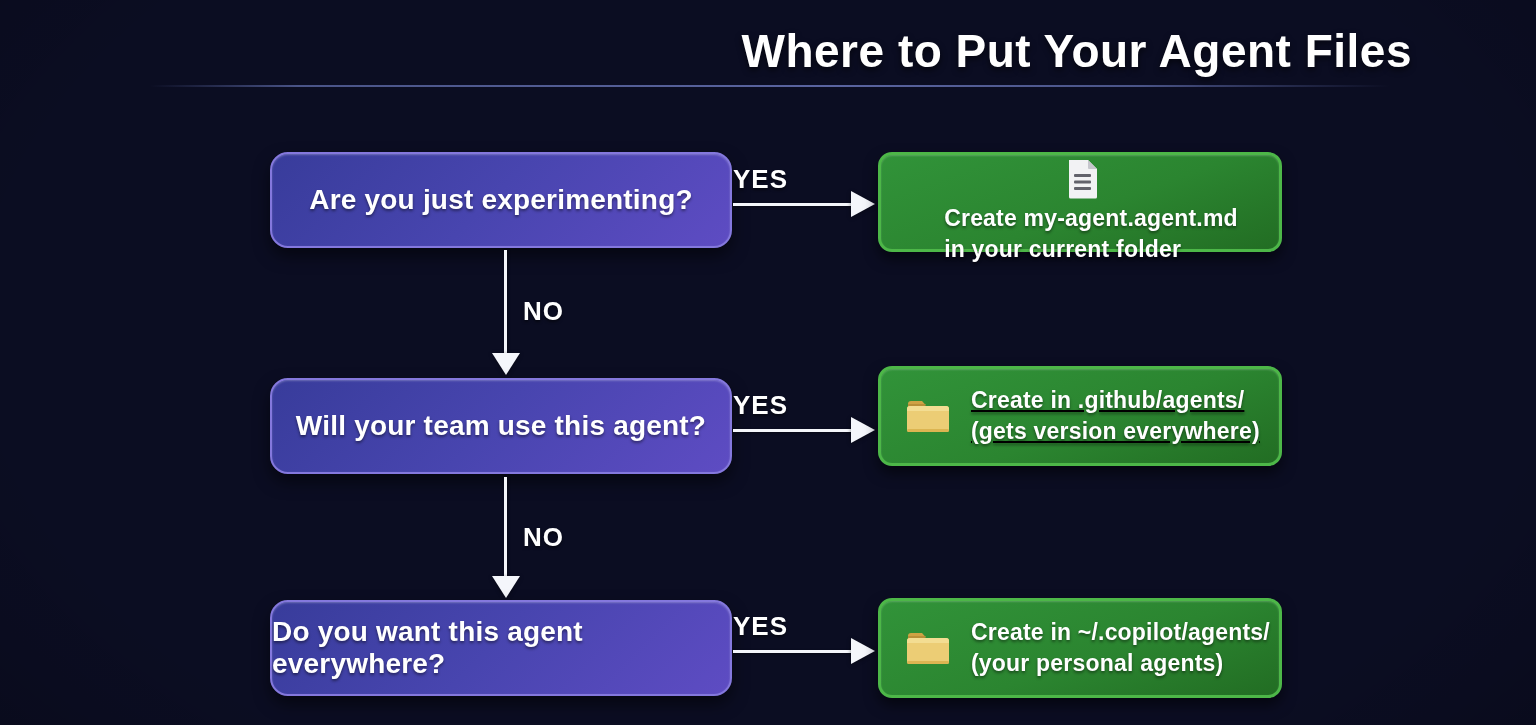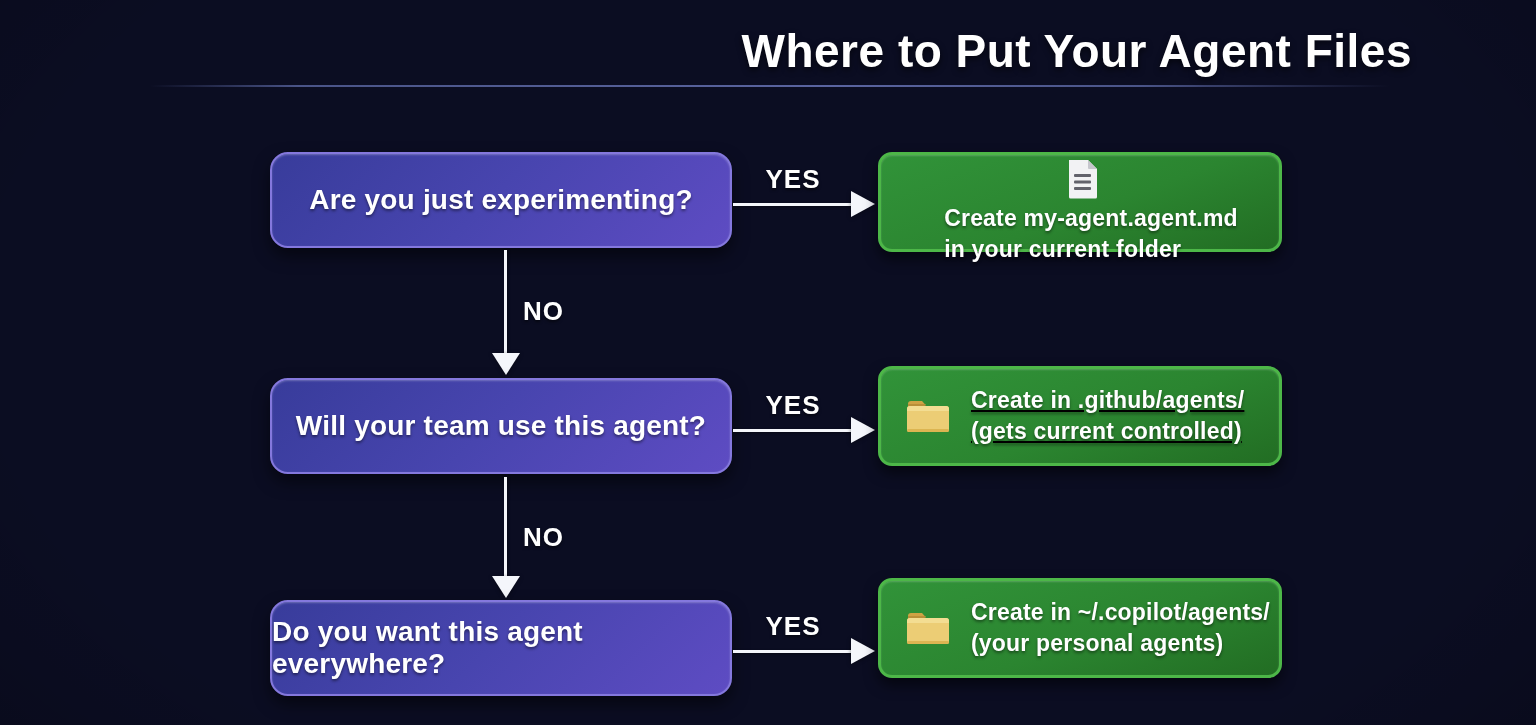--- a/index.html
+++ b/index.html
@@ -71,21 +71,21 @@
   .head-down{
     position:absolute;width:0;height:0;z-index:2;
     border-left:14px solid transparent;border-right:14px solid transparent;
     border-top:22px solid #f4f6fb;
     filter:drop-shadow(0 1px 2px rgba(0,0,0,0.4));
   }
   .edge-label{
     position:absolute;color:#ffffff;font-size:26px;font-weight:bold;
     letter-spacing:1px;text-shadow:0 2px 3px rgba(0,0,0,0.5);z-index:2;
   }
-  .yes-label{width:120px;text-align:center;}
+  .yes-label{width:120px;text-align:left;}
 </style>
 </head>
 <body>
 
 <div id="canvas">
 
   <div class="title">Where to Put Your Agent Files</div>
   <div class="divider"></div>
 
   <div class="qbox" style="top:152px;">
@@ -125,35 +125,35 @@
       <svg width="50" height="44" viewBox="0 0 50 44">
         <path d="M5 10 a3 3 0 0 1 3 -3 h11 l4 4.5 h-18 z" fill="#cfa244"></path>
         <path d="M5 10 h18 l-4 5 h-14 z" fill="#b98f38"></path>
         <rect x="4" y="12" width="42" height="26" rx="3" fill="#eccd75"></rect>
         <path d="M4 15 a3 3 0 0 1 3 -3 h36 a3 3 0 0 1 3 3 v2 h-42 z" fill="#f3dd92"></path>
         <rect x="4" y="35" width="42" height="3" rx="1.5" fill="#dcb552"></rect>
       </svg>
     </span>
     <span class="atext">
       <span class="aline">Create in .github/agents/</span>
-      <span class="aline">(gets current controlled)</span>
+      <span class="aline">(gets version everywhere)</span>
     </span>
   </div>
 
   <div class="vline" style="left:504px;top:477px;height:100px;"></div>
   <div class="head-down" style="left:492px;top:576px;"></div>
   <div class="edge-label" style="left:523px;top:522px;">NO</div>
 
   <div class="qbox" style="top:600px;">
     <span class="qtext">Do you want this agent everywhere?</span>
   </div>
   <div class="hline" style="left:733px;top:650px;width:121px;"></div>
   <div class="head-right" style="left:851px;top:638px;"></div>
   <div class="edge-label yes-label" style="left:733px;top:611px;">YES</div>
-  <div class="abox" style="top:578px;">
+  <div class="abox" style="top:598px;">
     <span class="aicon">
       <svg width="50" height="44" viewBox="0 0 50 44">
         <path d="M5 10 a3 3 0 0 1 3 -3 h11 l4 4.5 h-18 z" fill="#cfa244"></path>
         <path d="M5 10 h18 l-4 5 h-14 z" fill="#b98f38"></path>
         <rect x="4" y="12" width="42" height="26" rx="3" fill="#eccd75"></rect>
         <path d="M4 15 a3 3 0 0 1 3 -3 h36 a3 3 0 0 1 3 3 v2 h-42 z" fill="#f3dd92"></path>
         <rect x="4" y="35" width="42" height="3" rx="1.5" fill="#dcb552"></rect>
       </svg>
     </span>
     <span class="atext">

